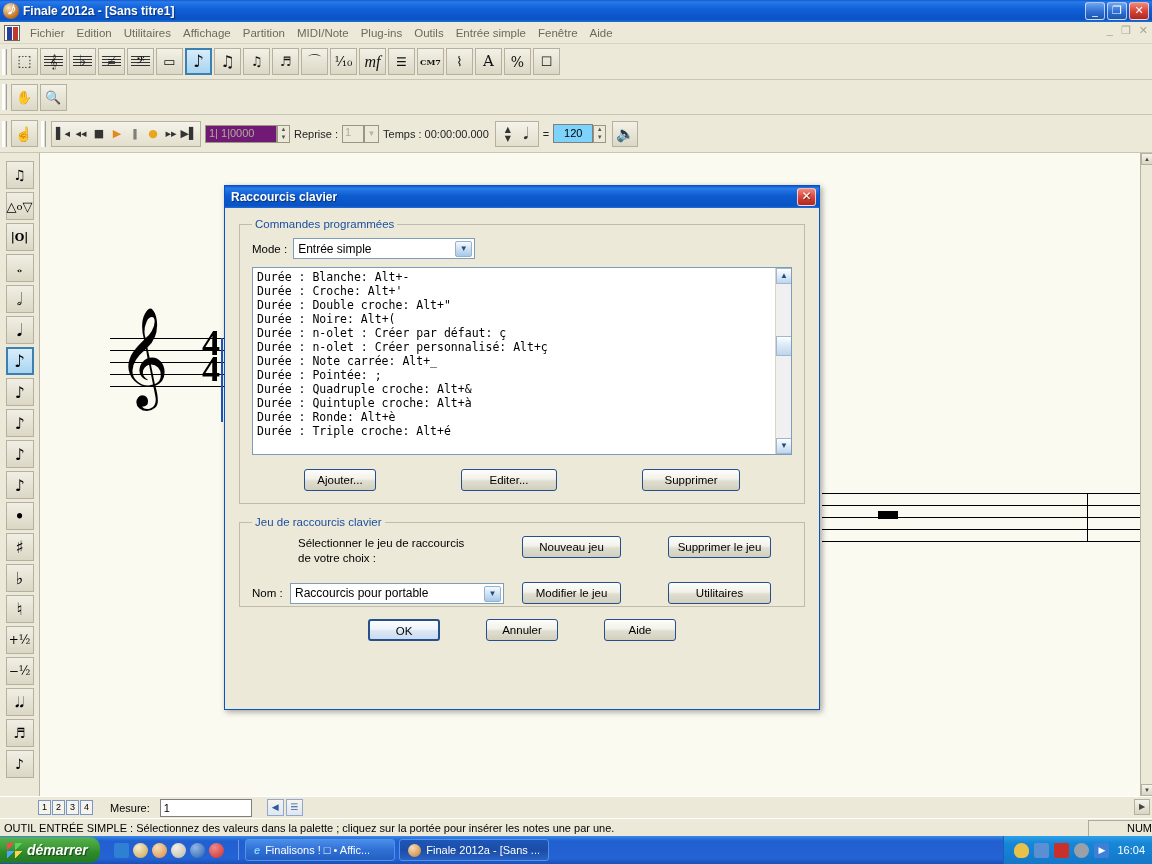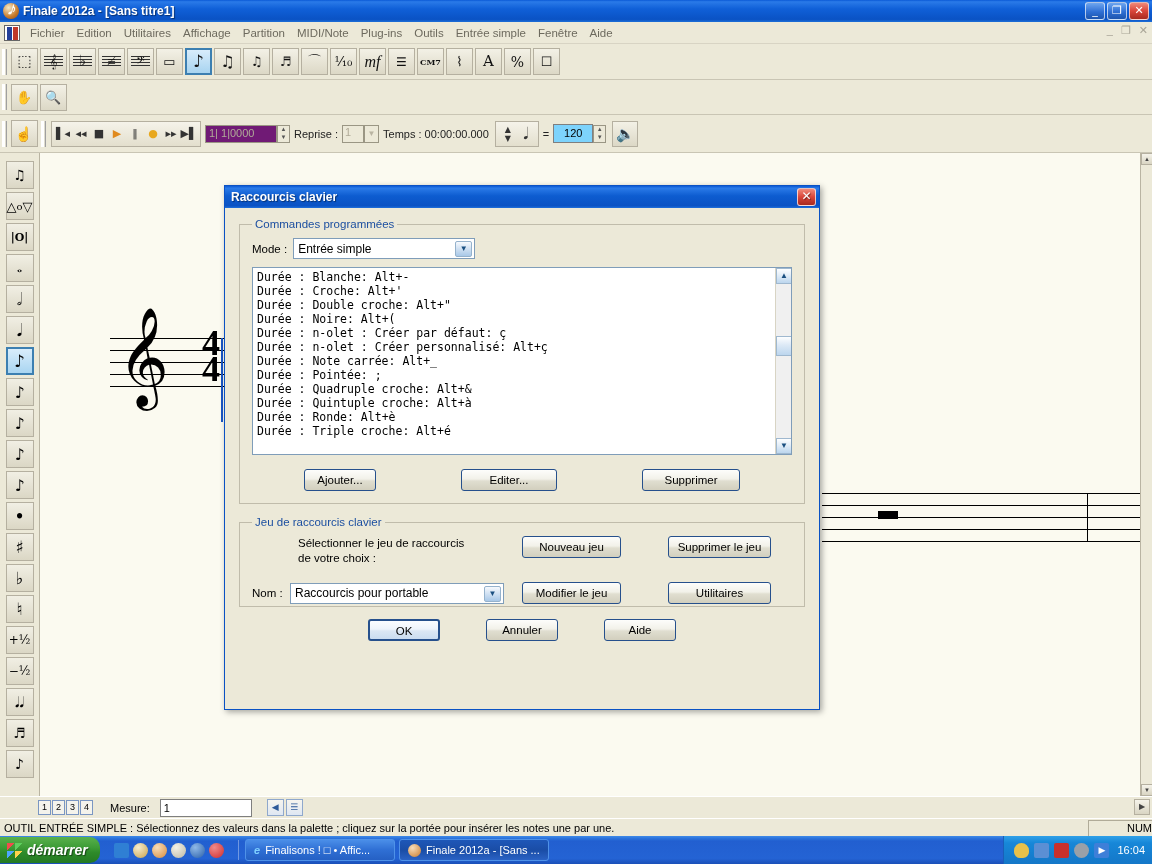--- a/index.html
+++ b/index.html
@@ -234,21 +234,21 @@
   .quicklaunch { display:flex; align-items:center; gap:4px; padding: 0 8px; }
   .ql-icon { width:15px; height:15px; border-radius:50%; }
   .tasksep { width:1px; height:20px; background: rgba(255,255,255,.35); margin: 0 6px; }
   .taskitem {
     height: 22px; min-width: 150px; margin-right: 4px; padding: 0 8px;
     background: linear-gradient(180deg,#4a8ee8,#2f6fd4 50%,#2560c4);
     border: 1px solid #4f92e8; border-radius: 3px;
     color: #fff; font-size: 11px; display: flex; align-items: center; gap: 5px;
     white-space: nowrap; overflow: hidden;
   }
-  .taskitem.active { background: linear-gradient(180deg,#1e57b8,#1a4da6 50%,#2a62c4); }
+  .taskitem.active { background: linear-gradient(180deg,#1e57b8,#1a4da6 50%,#2a62c4); justify-content: space-between; }
   #tray {
     position: absolute; right: 0; top: 0; height: 28px;
     display: flex; align-items: center; gap: 5px; padding: 0 7px 0 10px;
     background: linear-gradient(180deg,#2fa0e8 0%,#1787d8 25%,#1477c8 100%);
     border-left: 1px solid #1a5fb8; color: #fff; font-size: 11px;
   }
   .tray-icon { width: 15px; height: 15px; border-radius: 2px; }
 
   
   #dialog {

